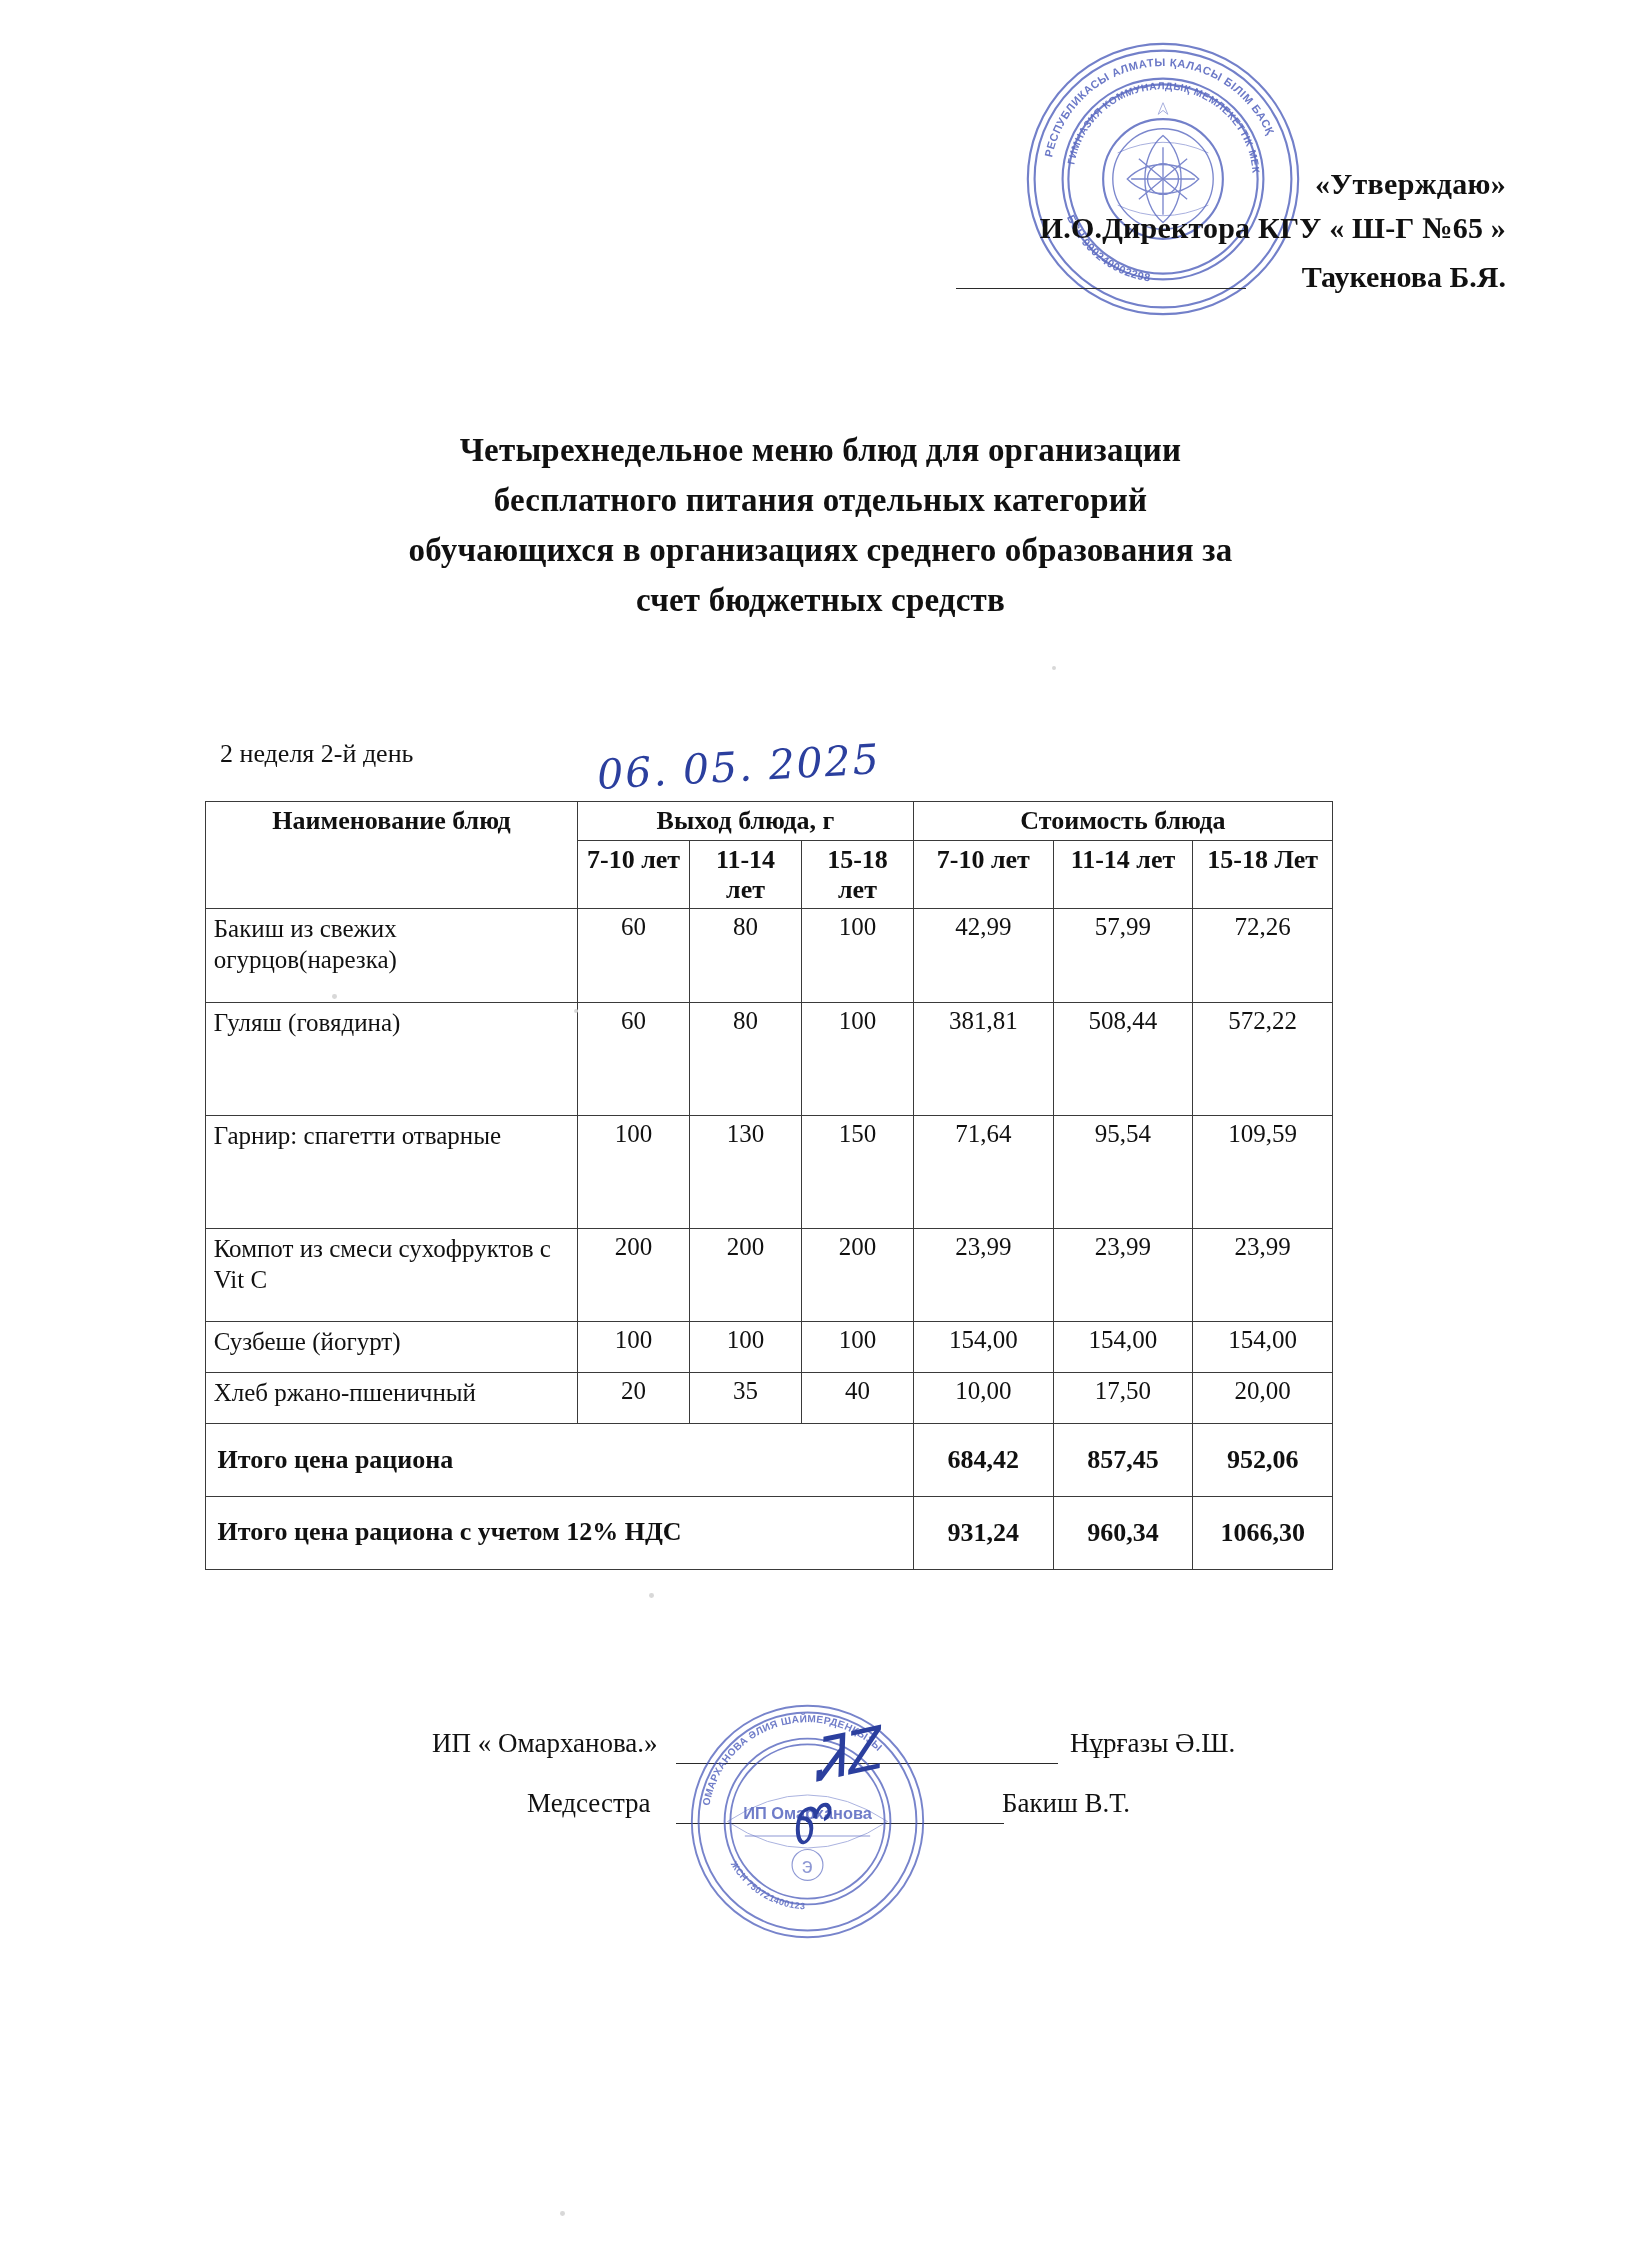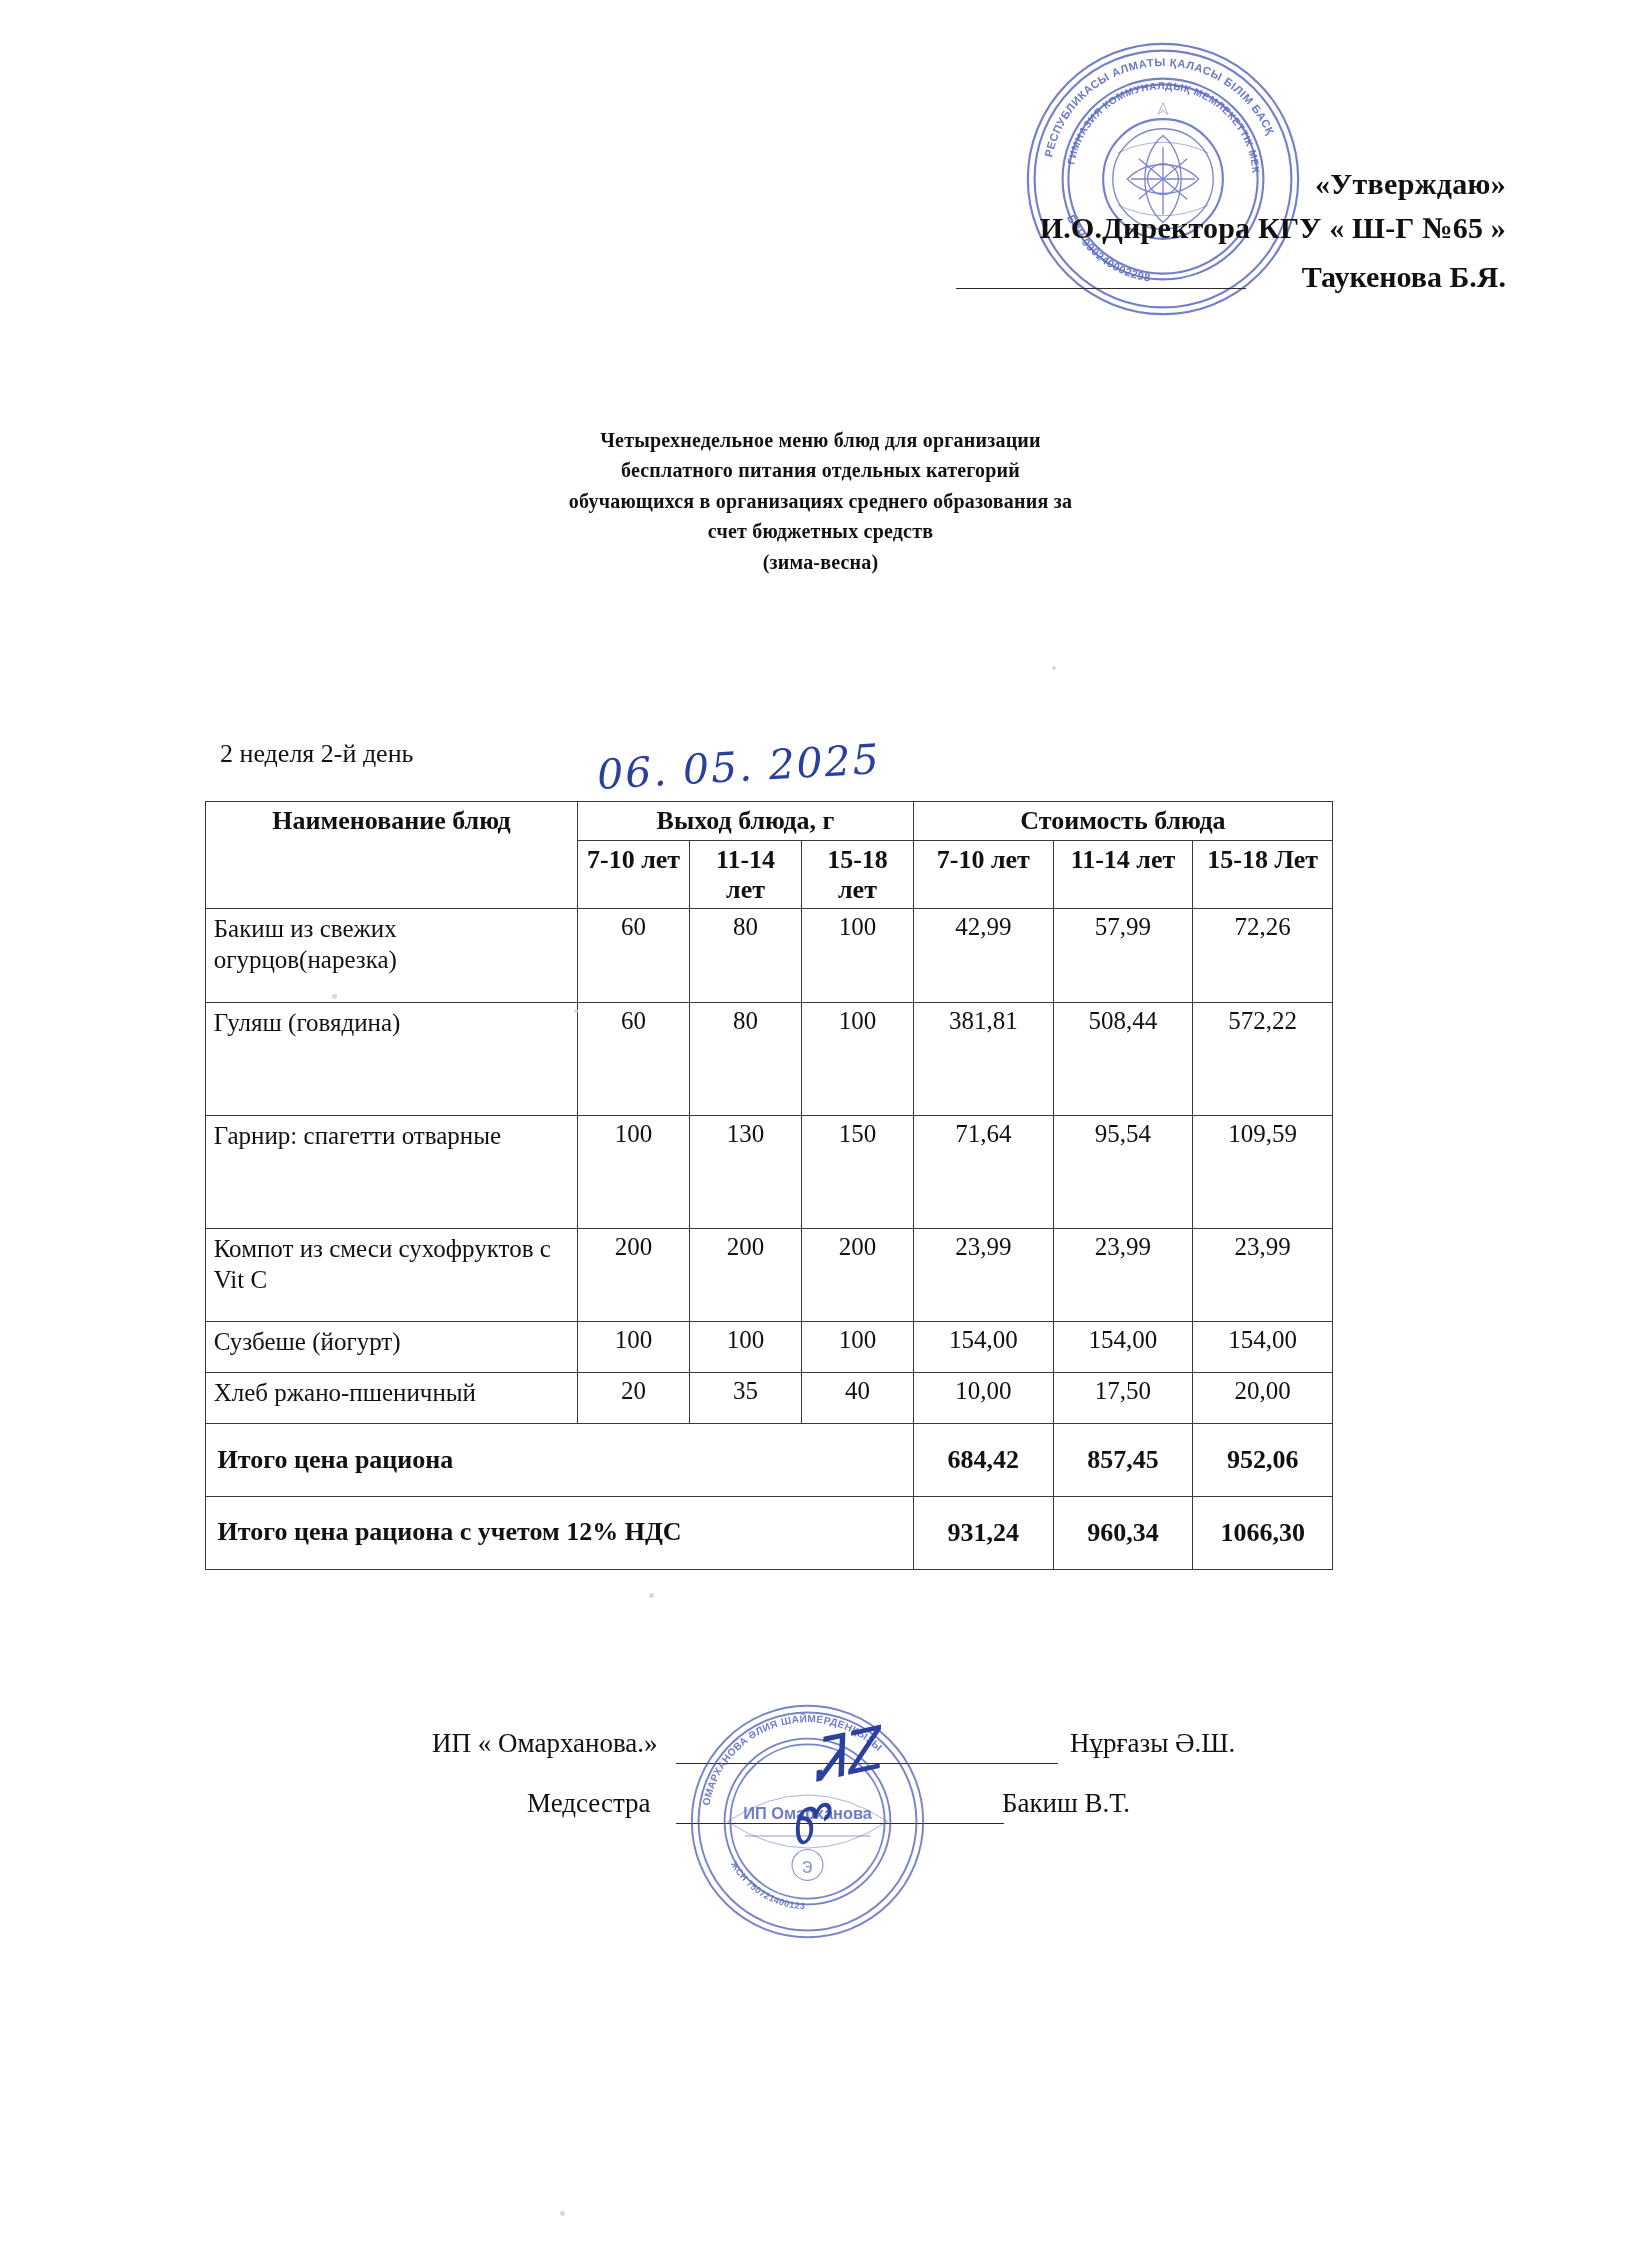--- a/index.html
+++ b/index.html
@@ -60,21 +60,21 @@
   }
 
   
   .doc-title {
     position: absolute;
     top: 425px;
     left: 270px;
     width: 1101px;
     text-align: center;
     font-weight: bold;
-    font-size: 20px;
+    font-size: 33px;
     line-height: 1.52;
     letter-spacing: 0.2px;
   }
 
   
   .week-day {
     position: absolute;
     top: 739px;
     left: 220px;
     font-size: 26px;
@@ -248,21 +248,20 @@
       <span class="sig-rule"></span>
       <span>Таукенова Б.Я.</span>
     </div>
   </div>
 
   <div class="doc-title">
     <div>Четырехнедельное меню блюд для организации</div>
     <div>бесплатного питания отдельных категорий</div>
     <div>обучающихся в организациях среднего образования за</div>
     <div>счет бюджетных средств</div>
-    <div>(зима-весна)</div>
   </div>
 
   <div class="week-day">2 неделя 2-й день</div>
   <div class="hand-date">06. 05. 2025</div>
 
   <table class="menu-table">
     <colgroup>
       <col style="width:309px">
       <col style="width:93px">
       <col style="width:93px">

